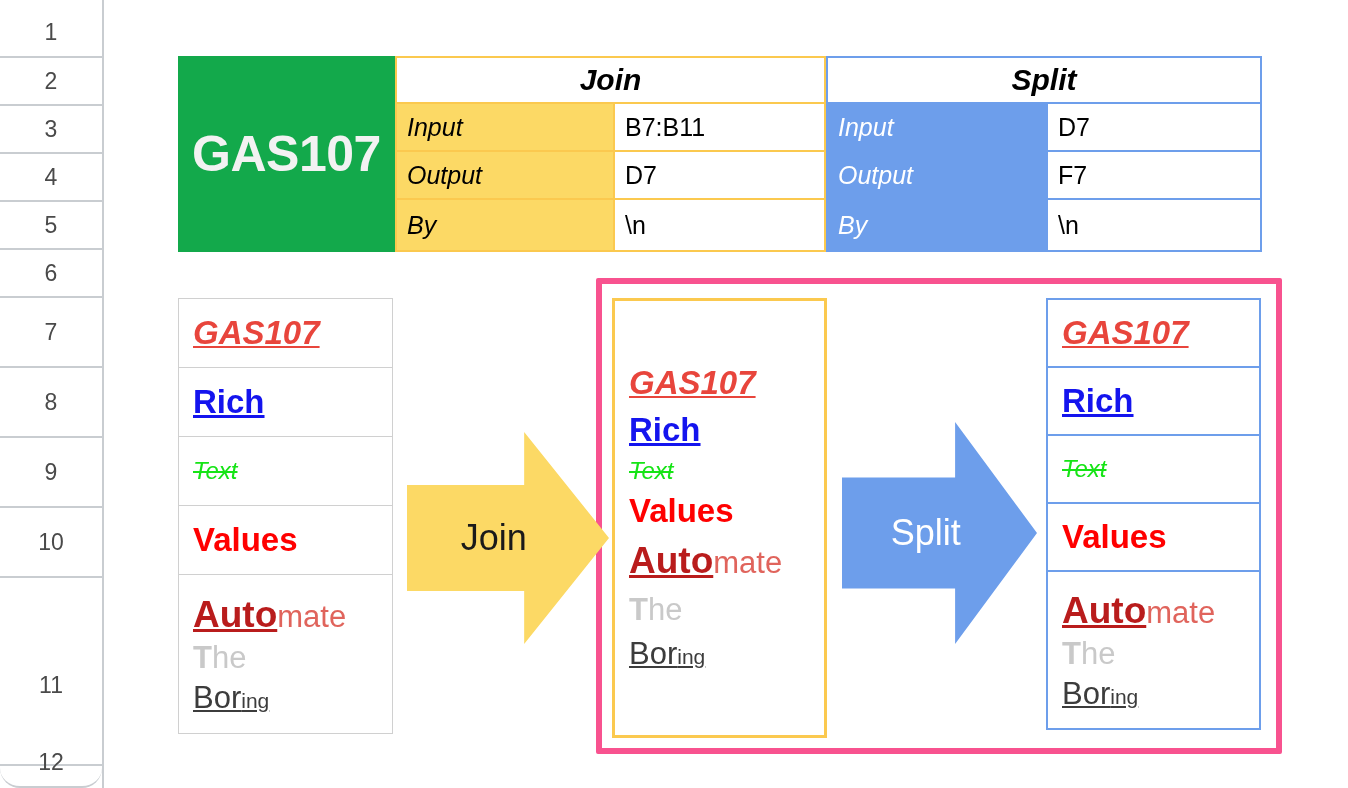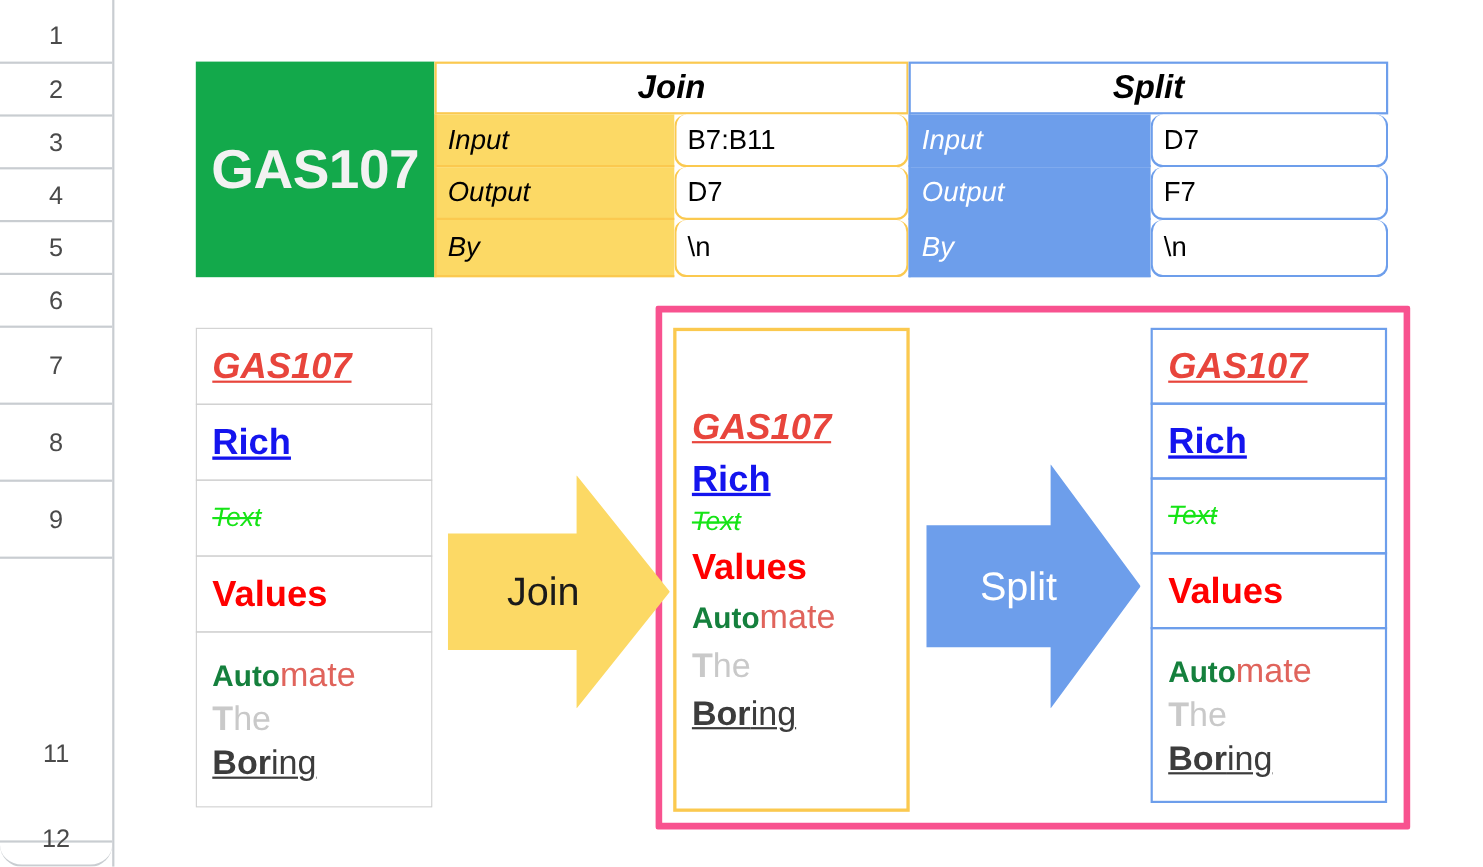--- a/index.html
+++ b/index.html
@@ -99,21 +99,20 @@
     font-family: "Liberation Sans", sans-serif;
   }
   .cfg-val {
     flex: 1;
     display: flex; align-items: center;
     padding-left: 10px;
     font-size: 25px;
     color: #000000;
     background: #ffffff;
     font-family: "Liberation Sans", sans-serif;
-    border-radius: 11px;
   }
 
   #cfg-join .cfg-key { width: 218px; background: #fcd965; color: #000000;
                        border-left: 2px solid #fbc94f; border-bottom: 2px solid #fbc94f; }
   #cfg-join .cfg-val { border-right: 2px solid #fbc94f; border-bottom: 2px solid #fbc94f;
                        border-left: 2px solid #fbc94f; }
 
   #cfg-split .cfg-key { width: 220px; background: #6d9eeb; color: #ffffff;
                         border-left: 2px solid #6d9eeb; border-bottom: 2px solid #6d9eeb; }
   #cfg-split .cfg-val { border-right: 2px solid #6d9eeb; border-bottom: 2px solid #6d9eeb;
@@ -171,28 +170,28 @@
     text-decoration: underline;
     text-decoration-thickness: 3px; text-underline-offset: 2px;
   }
   .t-text {
     color: #16e416; font-size: 24px; font-style: italic;
     text-decoration: line-through;
     text-decoration-thickness: 2px;
   }
   .t-values { color: #ff0000; font-size: 33px; font-weight: bold; }
 
-  .t-auto-b { color: #15803d; font-size: 27px; font-weight: bold; }
+  .t-auto-b { color: #b91c1c; font-size: 37px; font-weight: bold; text-decoration: underline; }
   .t-auto-r { color: #e0645c; font-size: 31px; font-weight: normal; }
   .t-the-b  { color: #c9c9c9; font-size: 31px; font-weight: bold; }
   .t-the-r  { color: #c9c9c9; font-size: 31px; font-weight: normal; }
-  .t-bor-b  { color: #3c3c3c; font-size: 31px; font-weight: bold;
+  .t-bor-b  { color: #3c3c3c; font-size: 31px; font-weight: normal;
               text-decoration: underline; text-decoration-thickness: 2px;
               text-underline-offset: 2px; }
-  .t-bor-r  { color: #3c3c3c; font-size: 31px; font-weight: normal;
+  .t-bor-r  { color: #3c3c3c; font-size: 21px; font-weight: normal;
               text-decoration: underline; text-decoration-thickness: 2px;
               text-underline-offset: 2px; }
 
   .mline { line-height: 1.40; }
 
   
   #col-joined .txt { line-height: 1.42; }
 
   
   .arrow {
@@ -229,20 +228,21 @@
   <div id="row-gutter">
       <div class="row-num" style="top: 8px; height: 50px;">1</div>
       <div class="row-num" style="top: 58px; height: 48px;">2</div>
       <div class="row-num" style="top: 106px; height: 48px;">3</div>
       <div class="row-num" style="top: 154px; height: 48px;">4</div>
       <div class="row-num" style="top: 202px; height: 48px;">5</div>
       <div class="row-num" style="top: 250px; height: 48px;">6</div>
       <div class="row-num" style="top: 298px; height: 70px;">7</div>
       <div class="row-num" style="top: 368px; height: 70px;">8</div>
       <div class="row-num" style="top: 438px; height: 70px;">9</div>
+      <div class="row-num" style="top: 508px; height: 70px;">10</div>
       <div class="row-num" style="top: 606px; height: 160px;">11</div>
       <div class="row-num" style="top: 738px; height: 50px; border-radius: 20px;">12</div>
     </div>
   <div id="gutter-divider"></div>
 
   <div id="config-table">
 
     <div id="gas-block">
       <span id="gas-block-label">GAS107</span>
     </div>

